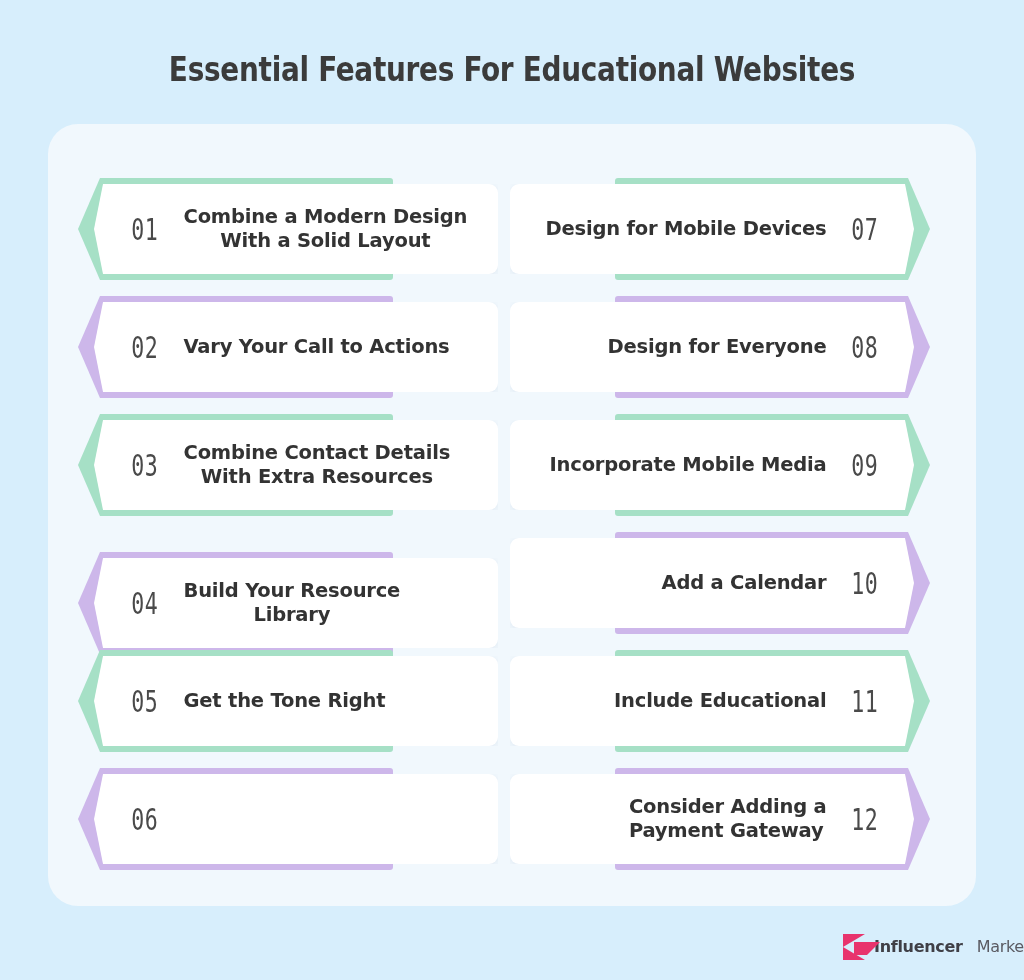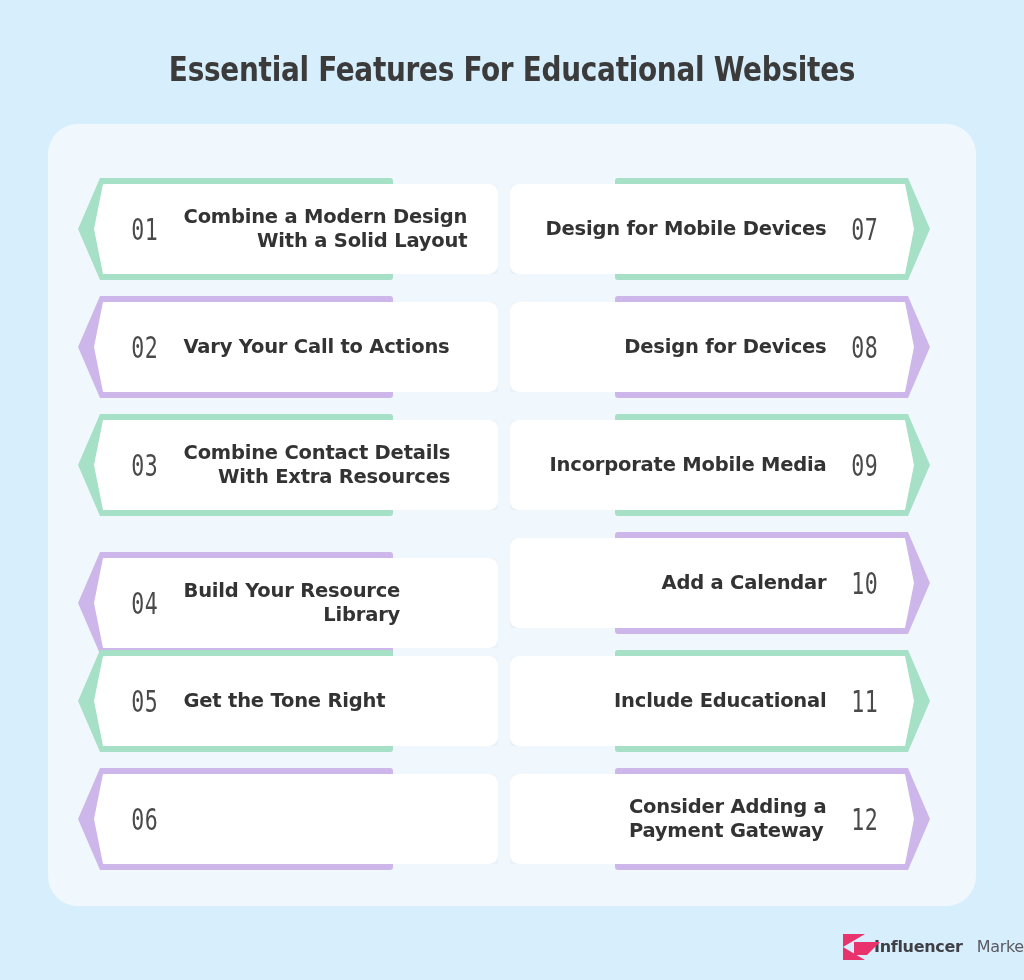--- a/index.html
+++ b/index.html
@@ -119,21 +119,21 @@
     font-size: 19.5px;
     font-weight: bold;
     color: #333333;
     line-height: 1.22;
     letter-spacing: -0.2px;
     font-family: "DejaVu Sans", "Liberation Sans", sans-serif;
     flex: 0 0 auto;
   }
 
   .card.left  .num   { margin-left: 28px; margin-right: 22px; }
-  .card.left  .label { text-align: right; }
+  .card.left  .label { text-align: center; }
   .card.right .num   { margin-right: 26px; margin-left: 22px; order: 2; }
   .card.right .label { text-align: left; order: 1; }
 
   
   .logo {
     position: absolute;
     left: 843px;
     top: 925px;
     width: 160px;
     height: 44px;
@@ -242,21 +242,21 @@
       <div class="arrow" style="background: rgb(166, 224, 198);"></div>
       <div class="sheet">
         <div class="num">07</div>
         <div class="label">Design for Mobile Devices</div>
       </div>
     </div>
     <div class="card right" style="top: 296px;">
       <div class="arrow" style="background: rgb(205, 183, 234);"></div>
       <div class="sheet">
         <div class="num">08</div>
-        <div class="label">Design for Devices</div>
+        <div class="label">Design for Everyone</div>
       </div>
     </div>
     <div class="card right" style="top: 414px;">
       <div class="arrow" style="background: rgb(166, 224, 198);"></div>
       <div class="sheet">
         <div class="num">09</div>
         <div class="label">Incorporate Mobile Media</div>
       </div>
     </div>
     <div class="card right" style="top: 532px;">

